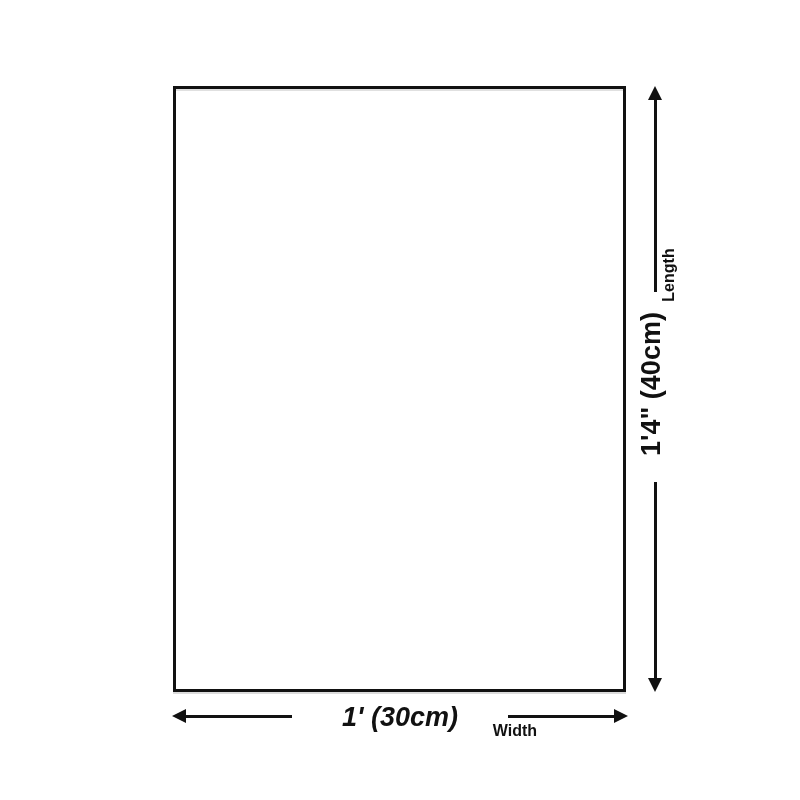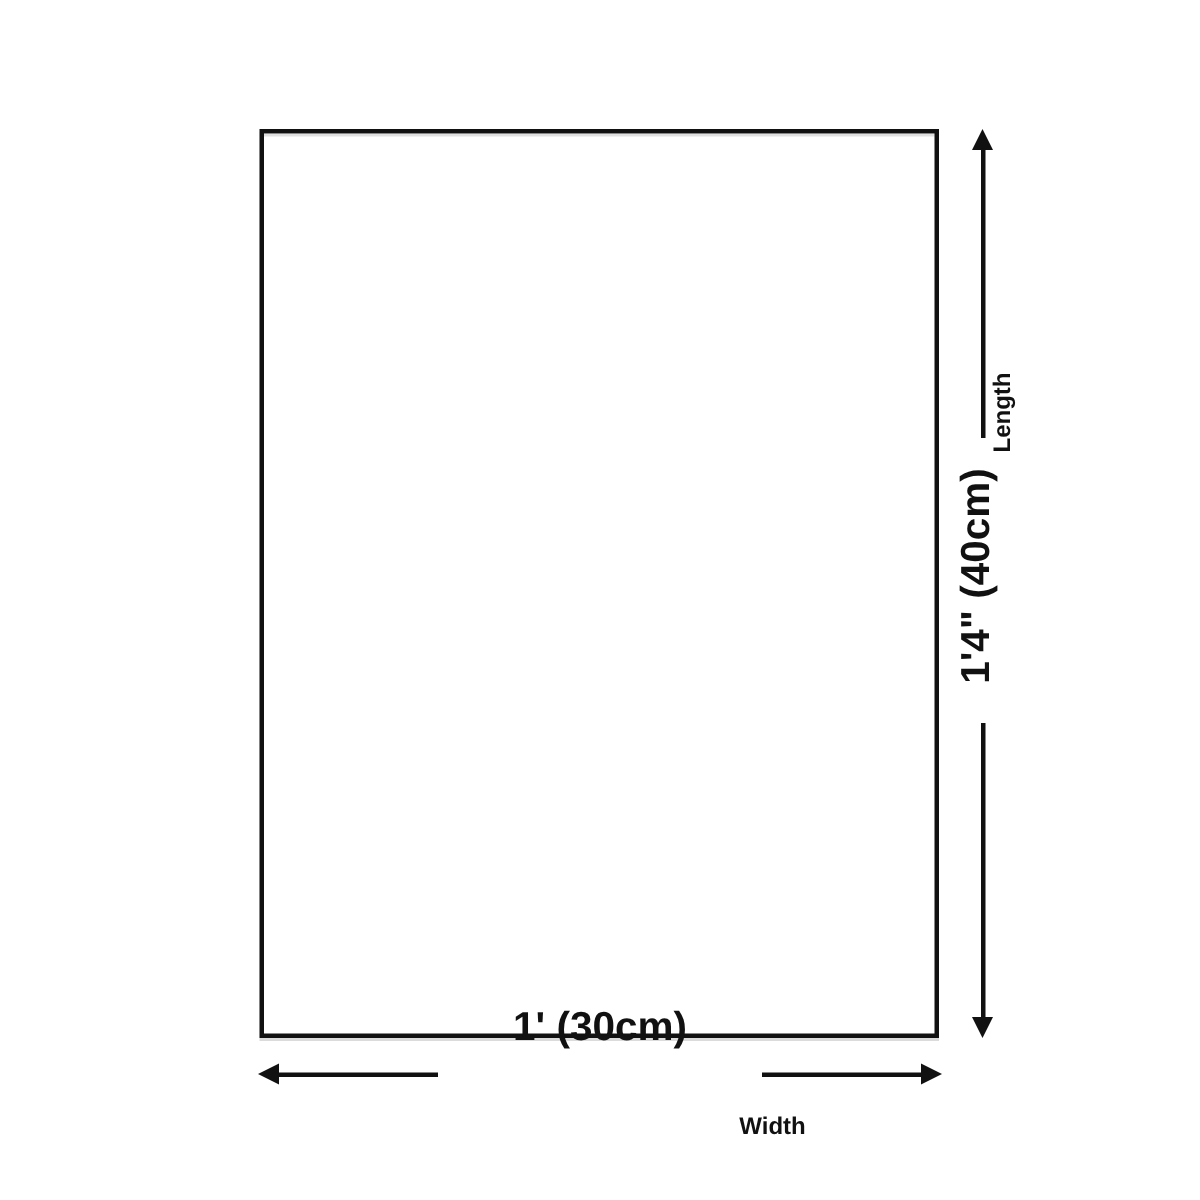--- a/index.html
+++ b/index.html
@@ -87,19 +87,19 @@
     <div class="line v" style="left:654px; top:99px; height:193px;"></div>
     <div class="label small rot" style="left:669px; top:275px;">Length</div>
     <div class="label big rot" style="left:651px; top:384px;">1'4" (40cm)</div>
     <div class="line v" style="left:654px; top:482px; height:197px;"></div>
     <div class="tri down" style="left:648px; top:678px;"></div>
   </div>
 
   <div>
     <div class="tri left" style="left:172px; top:709px;"></div>
     <div class="line h" style="left:185px; top:715px; width:107px;"></div>
-    <div class="label big" style="left:400px; top:685px;">1' (30cm)</div>
+    <div class="label big" style="left:400px; top:717px;font-style:italic;">1' (30cm)</div>
     <div class="line h" style="left:508px; top:715px; width:107px;"></div>
-    <div class="label small" style="left:515px; top:752px;">Width</div>
+    <div class="label small" style="left:515px; top:731px;">Width</div>
     <div class="tri right" style="left:614px; top:709px;"></div>
   </div>
 
 </div>
 
 </body></html>

